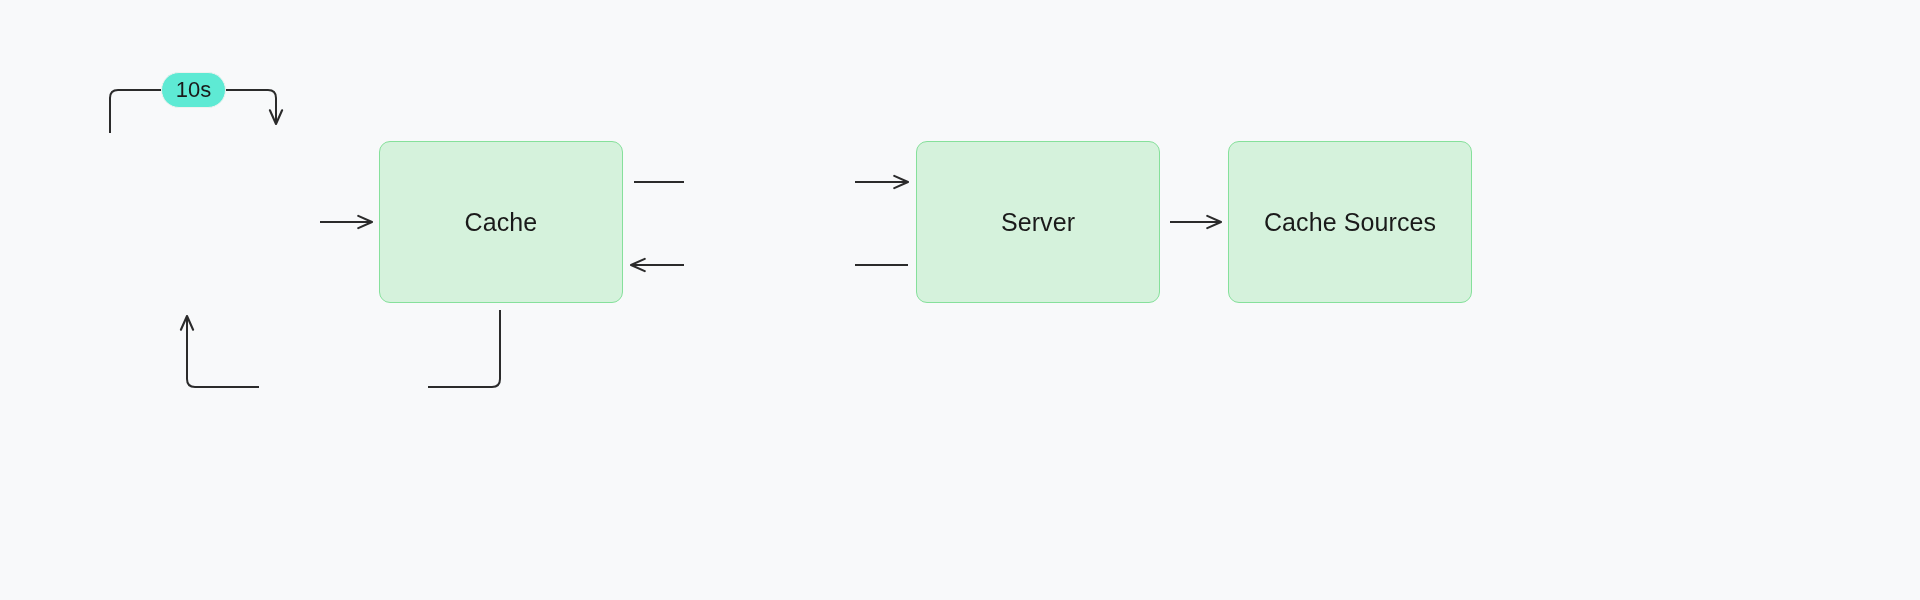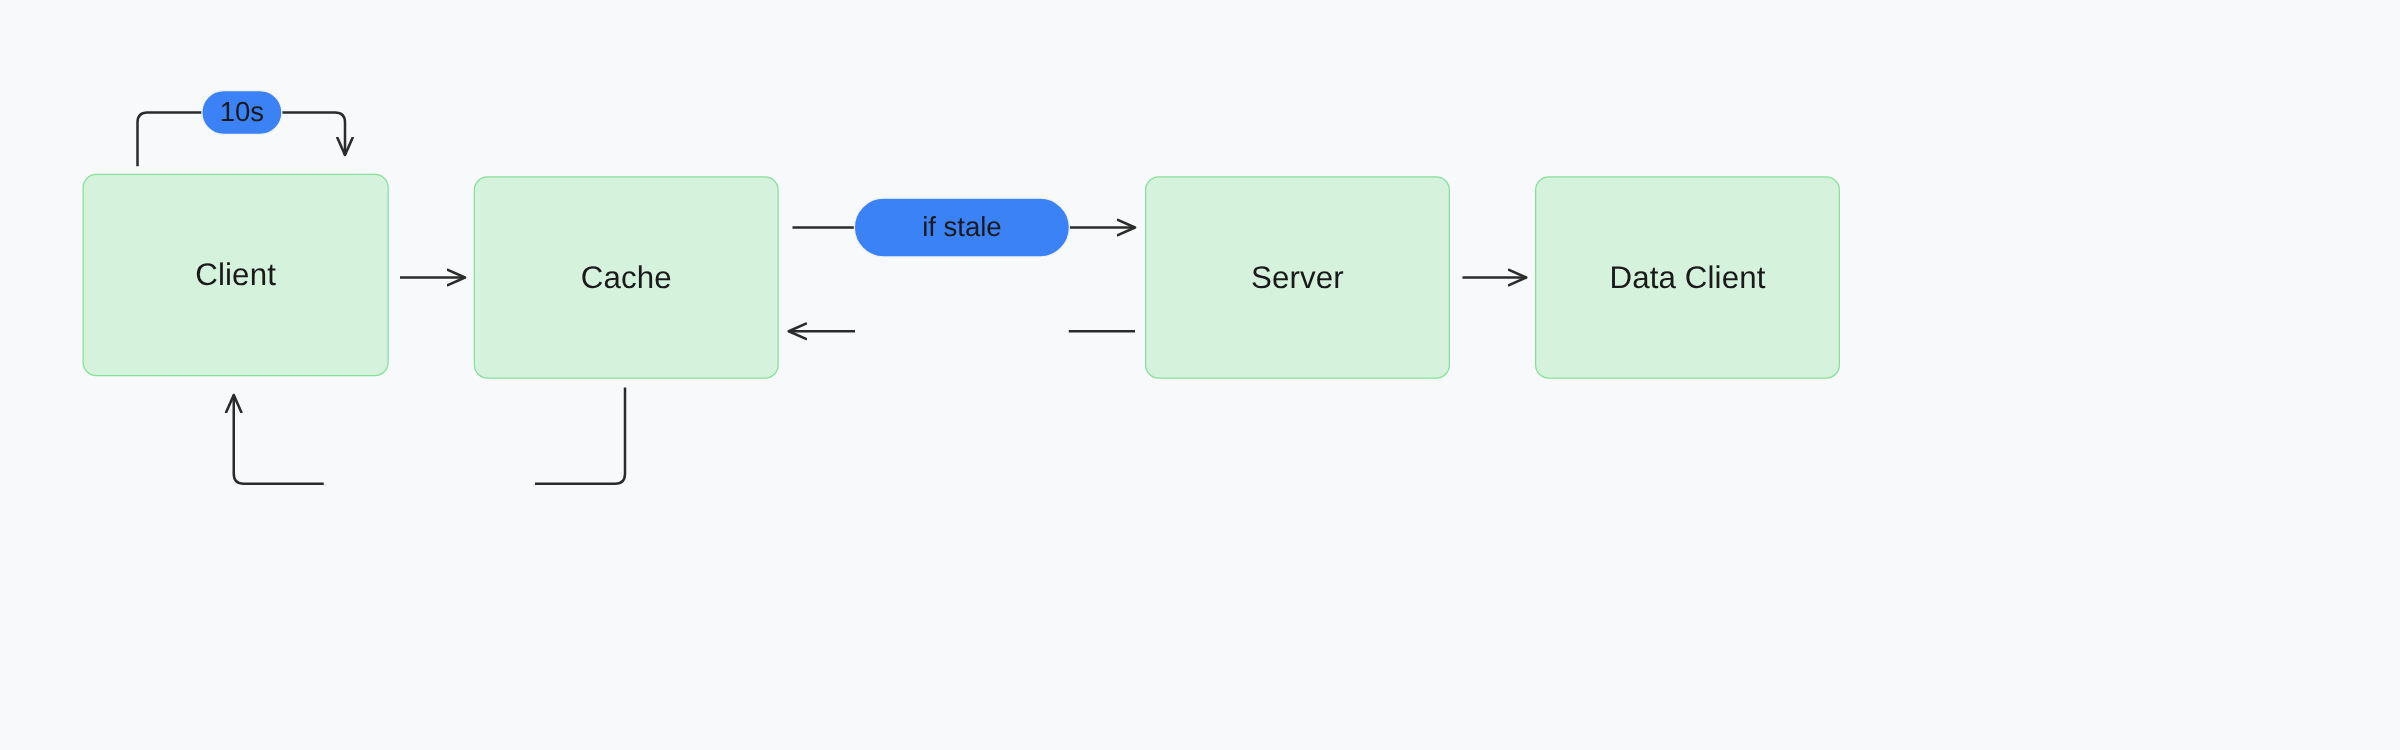--- a/index.html
+++ b/index.html
@@ -30,21 +30,21 @@
     color:#1a1a1a;
     letter-spacing:.1px;
     line-height:1;
     white-space:nowrap;
   }
 
   
   .pill{
     position:absolute;
     box-sizing:border-box;
-    background:#3b82f6;
+    background:#5eead4;
     border:1.2px solid #eef2ef;
     border-radius:999px;
     display:flex;
     align-items:center;
     justify-content:center;
     white-space:nowrap;
   }
   .pill-label{
     font-size:22px;
     color:#1a1a1a;
@@ -76,39 +76,33 @@
       <path d="M 908 265 L 855 265"></path>
       <path d="M 684 265 L 631 265" marker-end="url(#arw)"></path>
 
       <path d="M 1170 222 L 1221 222" marker-end="url(#arw)"></path>
 
       <path d="M 500 310 L 500 379 Q 500 387 492 387 L 428 387"></path>
       <path d="M 259 387 L 195 387 Q 187 387 187 379 L 187 316" marker-end="url(#arw)"></path>
     </g>
   </svg>
 
-  <div class="node" style="left:66px;top:139px;width:245px;height:162px;">
-    <span class="node-label">Client</span>
-  </div>
 
   <div class="node" style="left:379px;top:141px;width:244px;height:162px;">
     <span class="node-label">Cache</span>
   </div>
 
   <div class="node" style="left:916px;top:141px;width:244px;height:162px;">
     <span class="node-label">Server</span>
   </div>
 
   <div class="node" style="left:1228px;top:141px;width:244px;height:162px;">
-    <span class="node-label">Data Client</span>
+    <span class="node-label">Cache Sources</span>
   </div>
 
   <div class="pill" style="left:161px;top:72px;width:65px;height:36px;">
     <span class="pill-label">10s</span>
   </div>
 
-  <div class="pill" style="left:683px;top:158px;width:173px;height:48px;">
-    <span class="pill-label">if stale</span>
-  </div>
 
 
 
 </div>
 
 </body></html>

